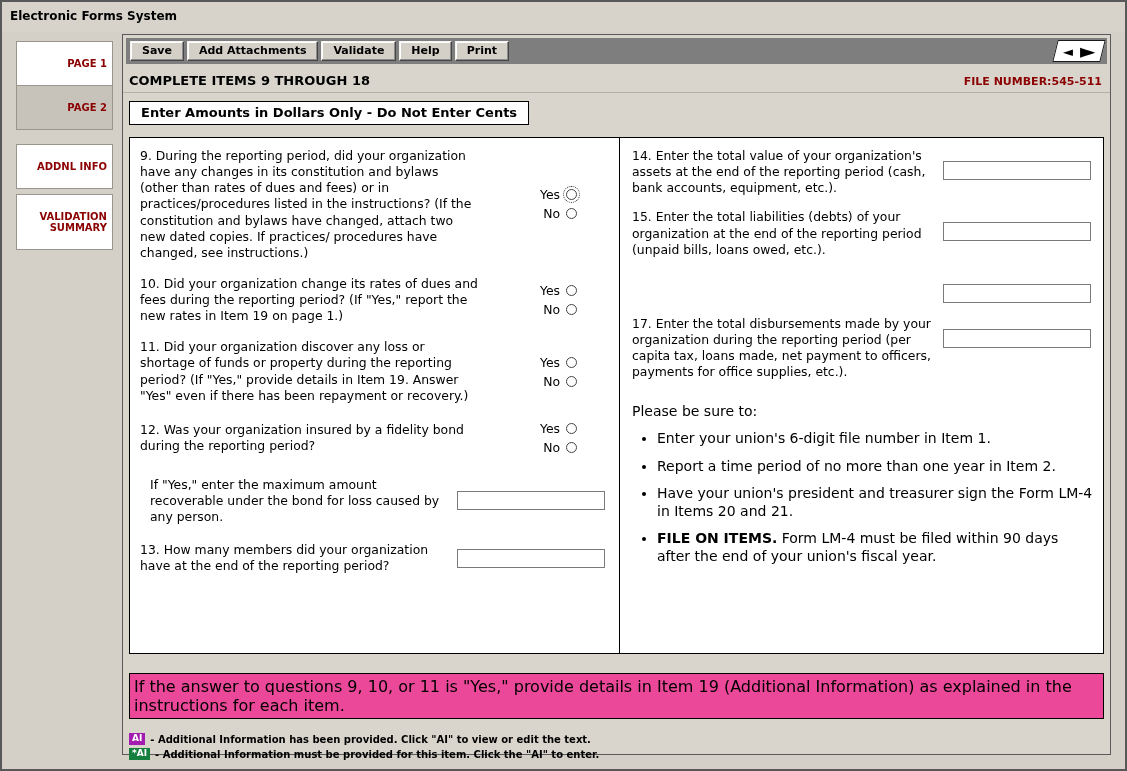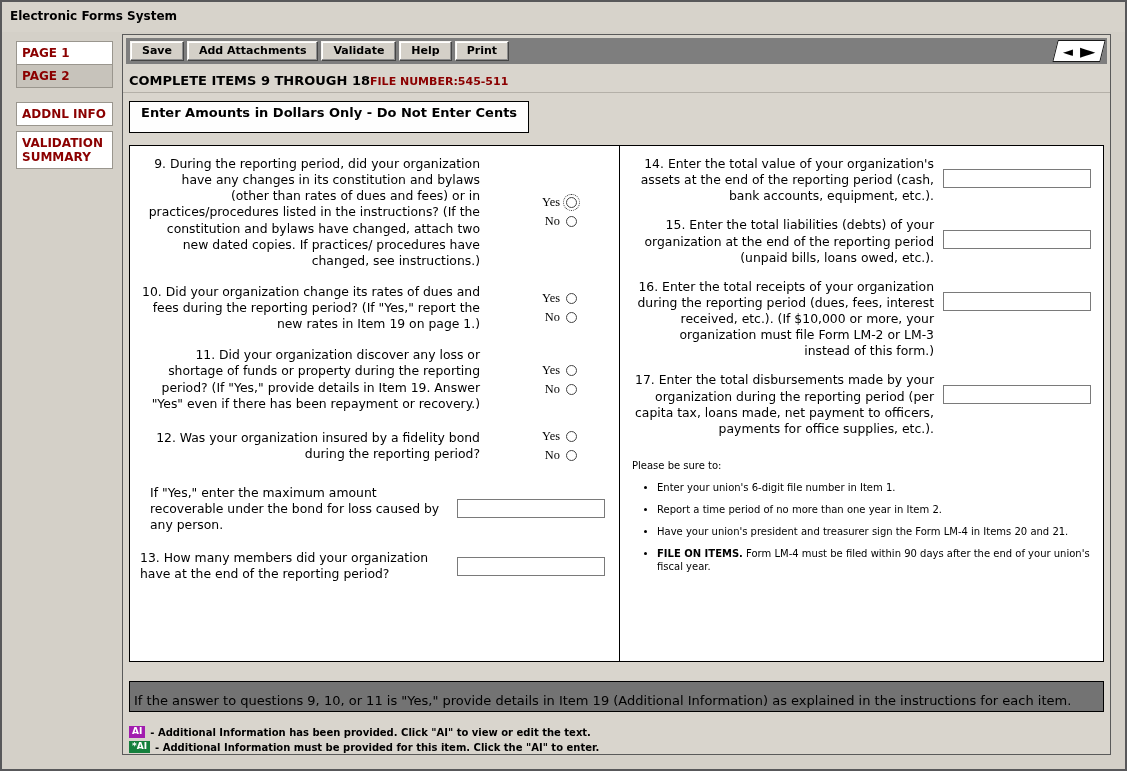--- a/index.html
+++ b/index.html
@@ -4,69 +4,69 @@
 <style>
   * { box-sizing: border-box; margin: 0; padding: 0; }
   html,body { width:1127px; height:771px; }
   body { font-family:"DejaVu Sans","Liberation Sans",sans-serif; background:#b0aca4; }
   .screen { position:relative; width:1127px; height:771px; background:#d4d0c8; border:2px solid #58585a; overflow:hidden; }
 
   .titlebar { position:absolute; top:0; left:0; right:0; height:30px; background:#d7d3cb; }
   .titlebar span { position:absolute; left:8px; top:7px; font-size:12px; font-weight:bold; color:#000; }
 
   .sidebar { position:absolute; left:14px; top:40px; width:97px; }
-  .side-item { background:#fff; border:1px solid #9a968e; color:#8b0000; font-size:12px; font-weight:bold; padding:4px 5px; margin-top:-1px; cursor:default; }
+  .side-item { background:#fff; border:1px solid #9a968e; color:#8b0000; font-size:10px; font-weight:bold; padding:16px 5px; margin-top:-1px; cursor:default;text-align:right; }
   .side-item.active { background:#c7c3bb; }
   .side-item.gap-lg { margin-top:14px; }
   .side-item.gap-sm { margin-top:5px; }
 
   .panel { position:absolute; left:120px; top:32px; right:14px; bottom:14px; background:#d9d5cd; border:1px solid #5a5a5a; }
 
   .toolbar { margin:3px; height:26px; background:#7e7e7e; display:flex; align-items:center; padding:2px 4px; gap:3px; }
   .tbtn { font-family:inherit; font-size:11px; font-weight:bold; color:#000; background:#d4d0c8; border:1px solid; border-color:#f6f4f0 #454545 #454545 #f6f4f0; box-shadow:inset -1px -1px 0 #8d8d8d, inset 1px 1px 0 #ffffff; padding:2px 11px 3px; cursor:default; }
   .nav-arrows { margin-left:auto; background:#fff; border:1px solid #1a1a1a; height:22px; display:flex; align-items:center; padding:0 7px; gap:7px; transform:skewX(-14deg); }
   .nav-arrows .arrow { transform:skewX(14deg); color:#000; line-height:1; cursor:default; }
   .arrow.prev { font-size:13px; }
   .arrow.next { font-size:20px; }
 
-  .header-row { display:flex; align-items:flex-end; padding:6px 8px 4px 6px; border-bottom:1px solid #b4b0a8; }
+  .header-row { display:flex; justify-content:space-between; align-items:flex-end; padding:6px 8px 4px 6px; border-bottom:1px solid #b4b0a8; }
   .header-title { font-size:13px; font-weight:bold; color:#000; }
   .file-number { font-size:11px; font-weight:bold; color:#8b0000; }
 
-  .banner { display:inline-block; margin:8px 0 0 6px; border:1px solid #000; background:#fefefe; padding:3px 11px 12px; font-size:13px; font-weight:bold; }
+  .banner { display:inline-block; margin:8px 0 0 6px; border:1px solid #000; background:#fefefe; padding:3px 11px 4px; font-size:13px; font-weight:bold; }
 
   .form-box { margin:12px 6px 0 6px; height:517px; background:#fff; border:1px solid #000; display:flex; overflow:hidden; }
   .col-left { width:489px; padding:10px 8px 0 10px; }
   .col-right { flex:1; border-left:1px solid #000; padding:10px 8px 0 12px; }
 
   .qtext { font-size:12.4px; line-height:1.3; color:#000; }
   .qrow { display:flex; align-items:center; margin-bottom:15px; }
-  .qrow .qtext { width:340px;text-align:right; }
-  .radios { margin-left:auto; margin-right:34px;font-family:Liberation Serif, serif; }
+  .qrow .qtext { width:340px; }
+  .radios { margin-left:auto; margin-right:34px; }
   .radio-row { display:flex; justify-content:flex-end; align-items:center; gap:6px; height:19px; }
   .rlabel { font-size:12.4px; }
   .radio { width:11px; height:11px; border:1px solid #444; border-radius:50%; background:#fff; display:inline-block; cursor:default; }
   .focusring { outline:1px dotted #333; outline-offset:2px; }
 
   input.field { width:148px; height:19px; border:1px solid #7a7a7a; background:#fff; font-family:inherit; font-size:12px; padding:0 3px; }
   .inrow { display:flex; margin-bottom:17px; }
   .inrow .qtext { width:300px; }
   .inrow input.field { margin-left:auto; margin-right:6px; align-self:center; }
   .indent { padding-left:10px; }
 
   .rrow { display:flex; margin-bottom:13px; }
-  .rrow .qtext { width:302px;text-align:right; }
+  .rrow .qtext { width:302px; }
   .rrow input.field { margin-left:auto; margin-right:4px; margin-top:13px; align-self:flex-start; }
 
-  .reminders { margin-top:22px; font-size:10px; line-height:1.3; }
+  .reminders { margin-top:22px; font-size:14px; line-height:1.3; }
   .reminders ul { margin:9px 0 0 10px; padding-left:15px; }
   .reminders li { margin-bottom:9px; }
   .bold { font-weight:bold; }
 
-  .note-box { margin:19px 6px 0 6px; border:1px solid #000; background:#737373; padding:11px 4px 3px; font-size:13px; }
+  .note-box { margin:19px 6px 0 6px; border:1px solid #000; background:#ec4899; padding:3px 4px 3px; font-size:16px; }
 
   .legend { margin:14px 0 0 6px; }
   .legend-row { display:flex; align-items:center; gap:5px; margin-bottom:3px; font-size:10px; font-weight:bold; color:#000; }
   .badge { display:inline-block; color:#fff; font-size:9px; font-weight:bold; padding:1px 3px 2px; line-height:1; }
   .badge-green { background:#a21caf; }
   .badge-red { background:#15803d;text-align:center; }
 
   .footer { display:flex; justify-content:space-between; align-items:center; margin:22px 14px 0 18px; }
   .footer-left { font-size:11.5px; color:#000; }
   .footer-right { font-size:12.5px; color:#8a8a8a; }
@@ -186,21 +186,20 @@
           <div class="qtext">14. Enter the total value of your organization's assets at the end of the reporting period (cash, bank accounts, equipment, etc.).</div>
           <input class="field" type="text" style="">
         </div>
 
         <div class="rrow">
           <div class="qtext">15. Enter the total liabilities (debts) of your organization at the end of the reporting period (unpaid bills, loans owed, etc.).</div>
           <input class="field" type="text" style="">
         </div>
 
         <div class="rrow">
-          <div class="qtext">16. Enter the total receipts of your organization during the reporting period (dues, fees, interest received, etc.). (If $10,000 or more, your organization must file Form LM-2 or LM-3 instead of this form.)</div>
           <input class="field" type="text" style="">
         </div>
 
         <div class="rrow">
           <div class="qtext">17. Enter the total disbursements made by your organization during the reporting period (per capita tax, loans made, net payment to officers, payments for office supplies, etc.).</div>
           <input class="field" type="text" style="">
         </div>
 
 
         <div class="reminders">

